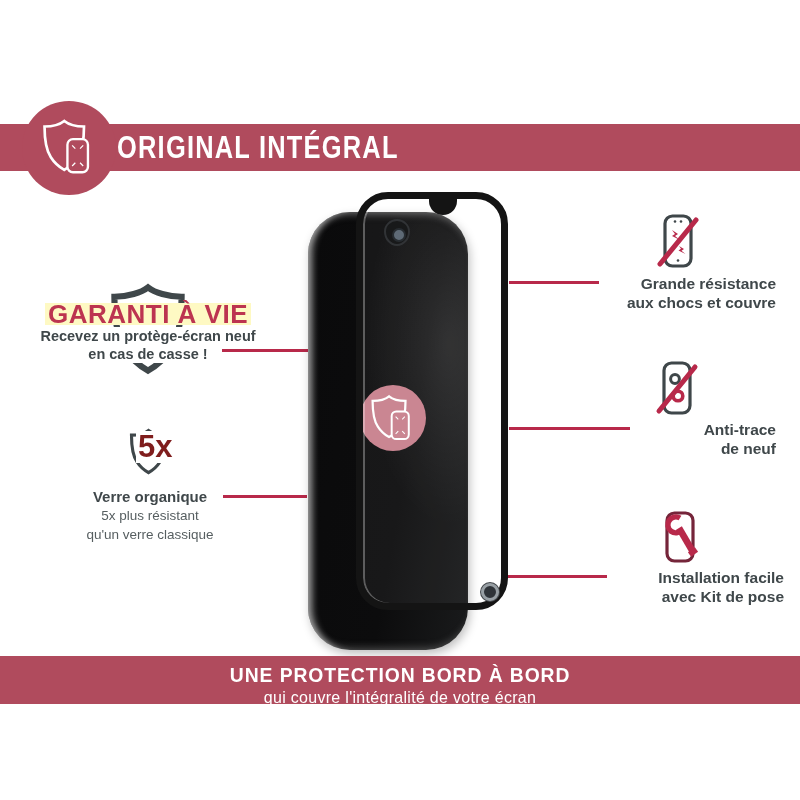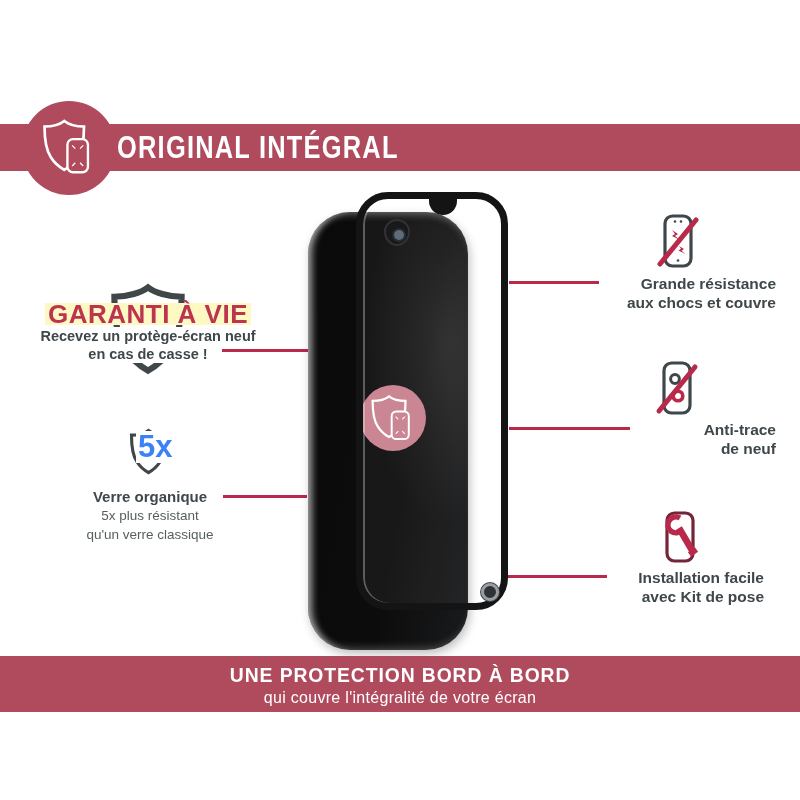--- a/index.html
+++ b/index.html
@@ -25,21 +25,21 @@
   .guarantee-title{
     display:inline-block;background:#fef9c3;padding:0 3px;color:#bc3450;
     font-size:26px;font-weight:800;letter-spacing:0.5px;line-height:22px;
   }
   .g-line{display:inline-block;background:#fff;padding:0 2px;color:#3f474a;
     font-size:14.5px;font-weight:bold;}
 
   
   .five-shield{left:126px;top:427px;}
   .five-x{
-    left:136px;top:431px;color:#3b82f6;font-size:31px;font-weight:800;
+    left:136px;top:431px;color:#7f1d1d;font-size:31px;font-weight:800;
     background:#fff;padding:0 2px;line-height:32px;
   }
   .glass-text{left:30px;top:488px;width:240px;text-align:center;line-height:18px;}
   .glass-strong{color:#3f474a;font-size:15px;font-weight:bold;}
   .glass-light{color:#565e60;font-size:13.5px;font-weight:400;}
 
   
   .connector{height:3px;background:#b8294a;}
   .conn-a{left:222px;top:349px;width:86px;}
   .conn-b{left:223px;top:495px;width:84px;}
@@ -86,24 +86,24 @@
 
   
   .feature-icon{width:44px;height:64px;}
   .fi-1{left:656px;top:209px;}
   .fi-2{left:655px;top:356px;}
   .fi-3{left:658px;top:506px;}
   .feature-text{width:196px;text-align:right;line-height:19px;
     color:#3f474a;font-size:15.5px;font-weight:bold;}
   .ft-1{left:580px;top:274px;}
   .ft-2{left:580px;top:420px;}
-  .ft-3{left:568px;top:568px;}
-
-  
-  .footer-banner{left:0;top:656px;width:800px;height:56px;background:#b04b5d;
+  .ft-3{left:588px;top:568px;}
+
+  
+  .footer-banner{left:0;top:656px;width:800px;height:48px;background:#b04b5d;
     text-align:center;color:#fff;}
   .footer-title{
     display:inline-block;margin-top:7px;font-size:21px;font-weight:800;
     letter-spacing:1px;transform:scaleX(0.92);transform-origin:center;
   }
   .footer-subtitle{
     display:block;margin-top:1px;font-size:16.5px;font-weight:400;
     letter-spacing:0.3px;transform:scaleX(0.97);transform-origin:center;
   }
 </style>

